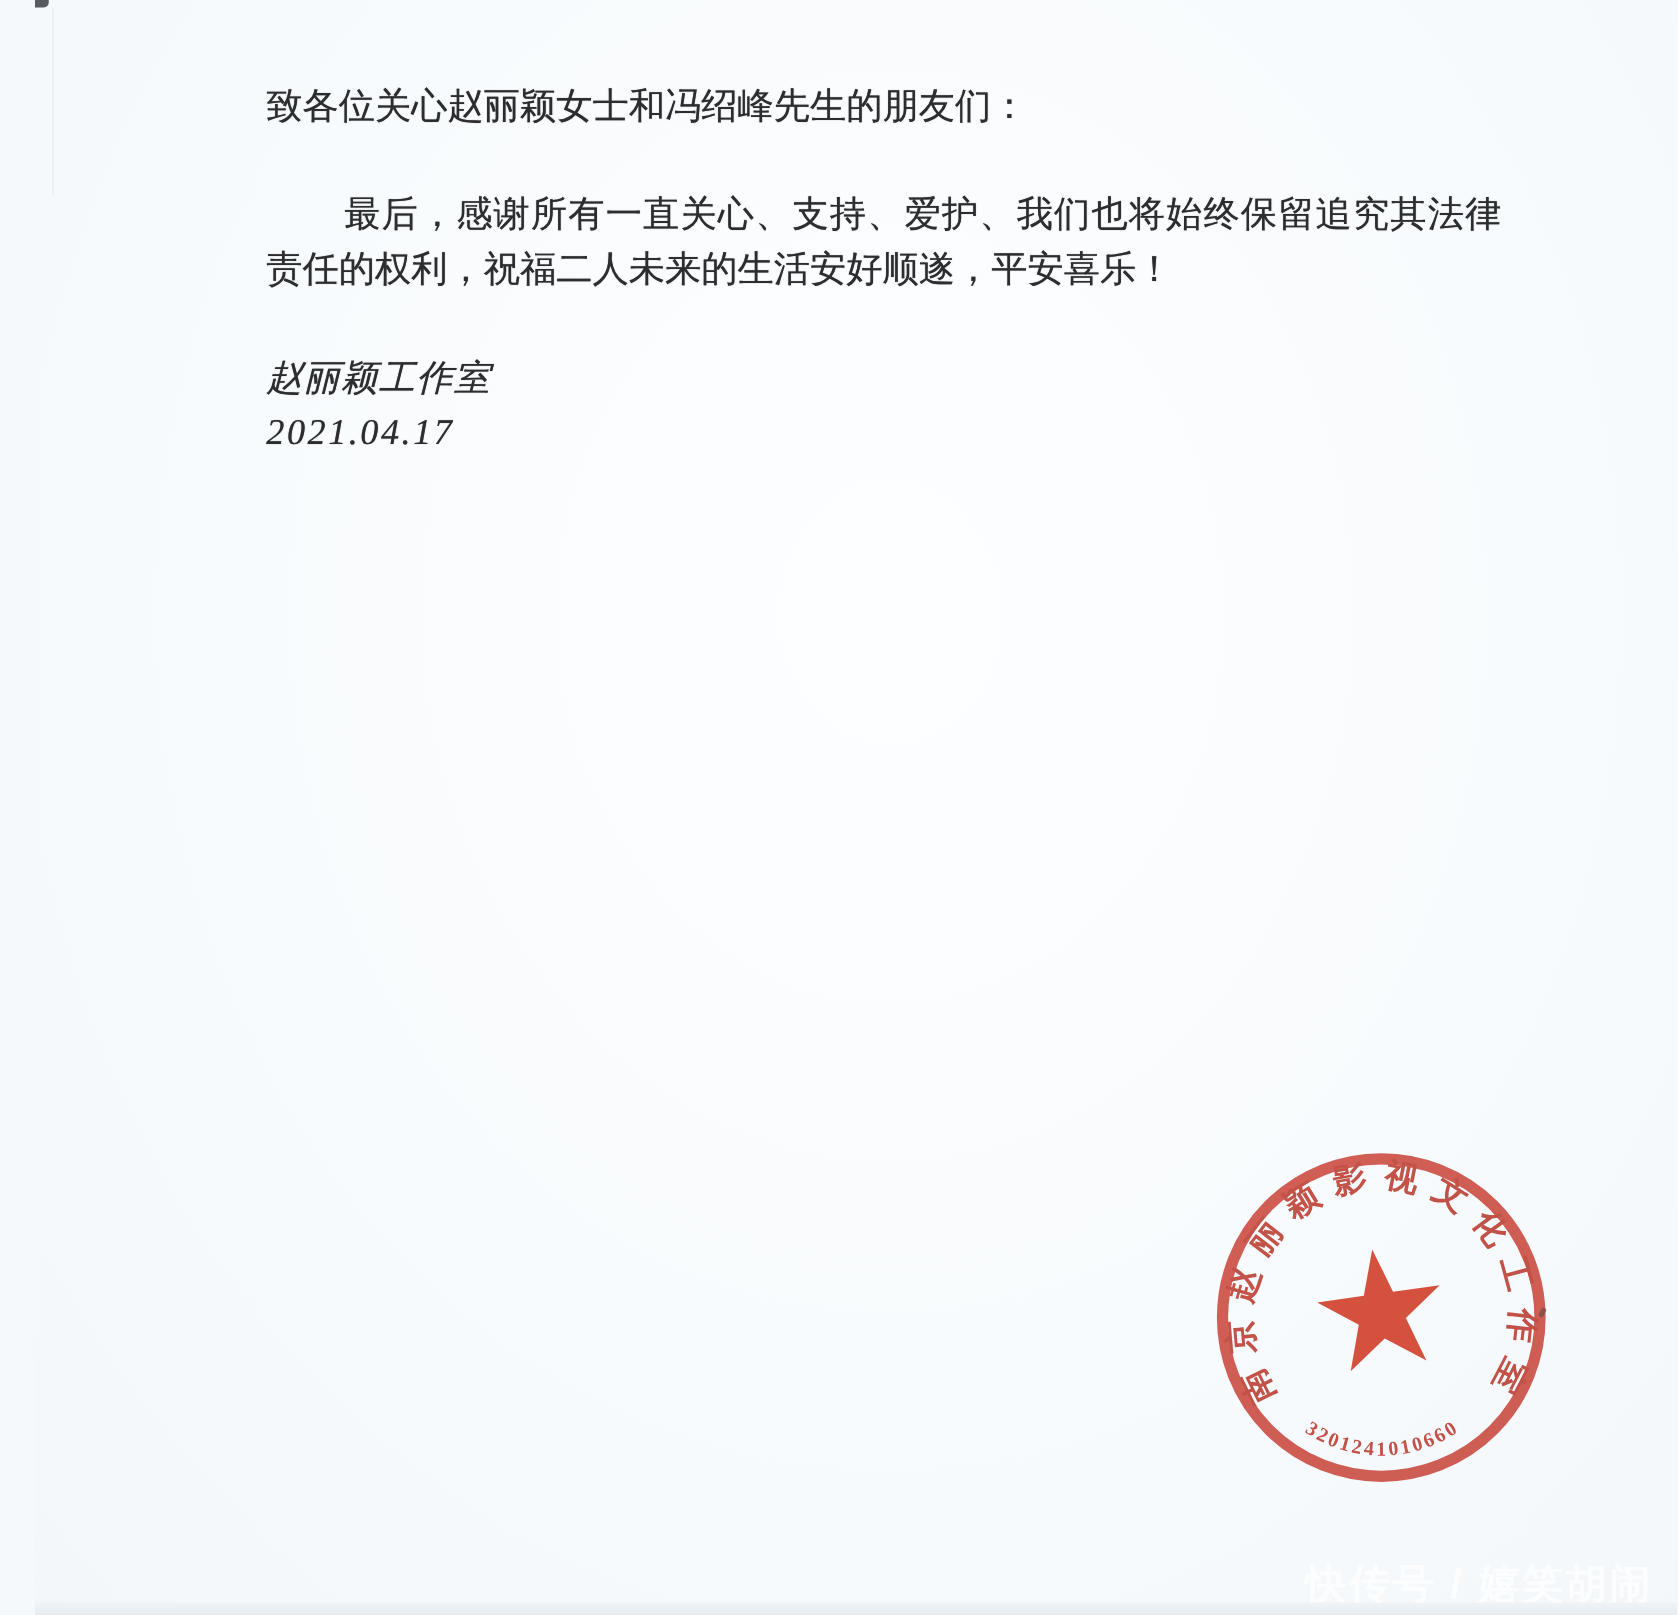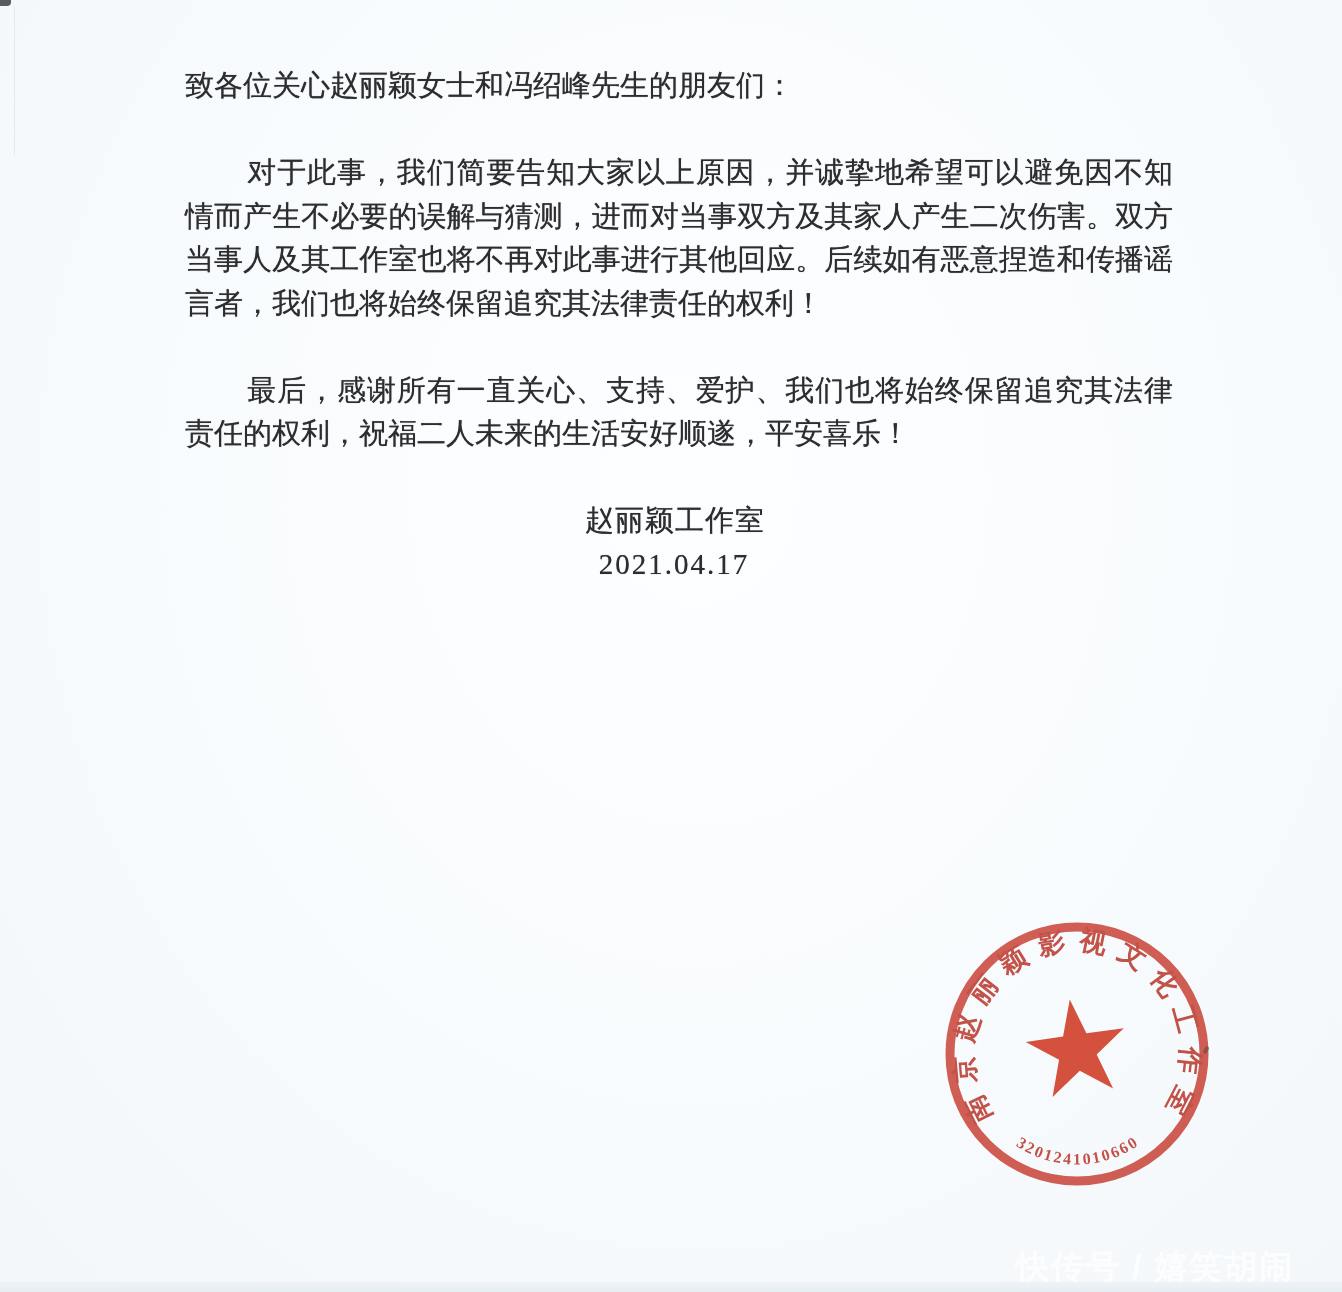--- a/index.html
+++ b/index.html
@@ -4,31 +4,32 @@
 <style>
   html,body{margin:0;padding:0;}
   body{
     width:1342px;height:1292px;overflow:hidden;position:relative;
     font-family:"Liberation Serif","DejaVu Serif",serif;
     background:#f6f9fc;
   }
   .page{
     position:absolute;inset:0;
     background:radial-gradient(ellipse at 52% 38%, #fdfeff 0%, #f8fbfd 55%, #f3f7fa 100%);
+    margin-left:28px;
   }
   
   .doc{
     position:absolute;left:185px;top:64px;width:988px;
     font-size:29px;line-height:43.5px;color:#2d2d2f;
     text-shadow:0 0 0.7px rgba(45,45,48,0.75);
   }
   .doc p{margin:0 0 43.5px 0;text-align:justify;text-align-last:left;}
   .doc p.body-para{text-indent:2.15em;}
   .salutation{margin:0 0 43.5px 0;}
-  .sign-block{margin-top:0;text-align:center;}
+  .sign-block{margin-top:0;text-align:left;font-style:italic;}
   .sign-name{padding-right:8px;letter-spacing:1px;}
   .sign-date{padding-right:10px;letter-spacing:2px;}
   
   .stamp{
     position:absolute;left:927px;top:904px;width:300px;height:300px;
     mix-blend-mode:multiply;opacity:0.93;
   }
   .stamp text{
     font-family:"Liberation Serif","DejaVu Serif",serif;
     font-weight:bold;
@@ -60,21 +61,20 @@
     background:linear-gradient(#eef3f7,#e6edf2);
   }
 </style>
 </head>
 <body>
 
 <div class="page">
 
   <div class="doc">
     <p class="salutation">致各位关心赵丽颖女士和冯绍峰先生的朋友们：</p>
-    <p class="body-para">对于此事，我们简要告知大家以上原因，并诚挚地希望可以避免因不知情而产生不必要的误解与猜测，进而对当事双方及其家人产生二次伤害。双方当事人及其工作室也将不再对此事进行其他回应。后续如有恶意捏造和传播谣言者，我们也将始终保留追究其法律责任的权利！</p>
     <p class="body-para">最后，感谢所有一直关心、支持、爱护、我们也将始终保留追究其法律责任的权利，祝福二人未来的生活安好顺遂，平安喜乐！</p>
     <div class="sign-block">
       <div class="sign-name">赵丽颖工作室</div>
       <div class="sign-date">2021.04.17</div>
     </div>
   </div>
 
   <svg class="stamp" viewBox="0 0 300 300">
     <defs>
       <path id="ringPath" d="M 68 214 A 104 104 0 1 1 232 214" fill="none"></path>

